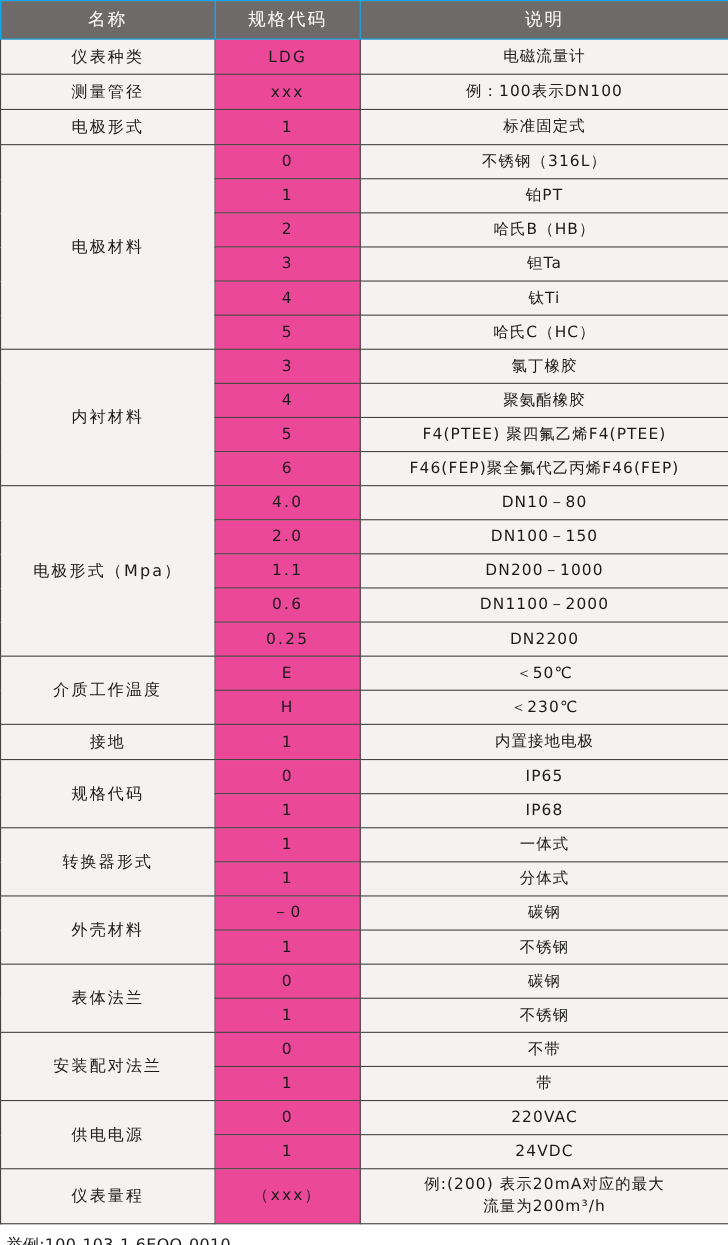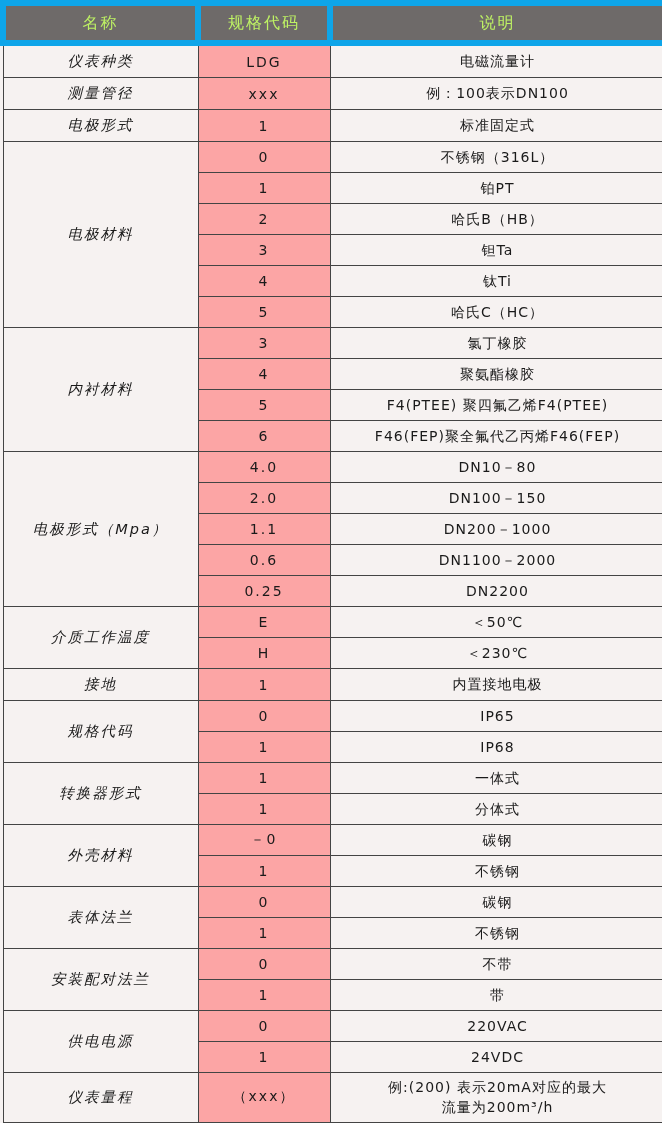--- a/index.html
+++ b/index.html
@@ -29,35 +29,34 @@
 
   table.spec th, table.spec td {
     border: 1px solid #444;
     text-align: center;
     vertical-align: middle;
     font-size: 14.5px;
     letter-spacing: 0.5px;
   }
   table.spec thead th {
     background: #6e6a69;
-    color: #bef264;
+    color: #ffffff;
     font-weight: normal;
     height: 32px;
     font-size: 16px;
     letter-spacing: 2px;
-    border: 6px solid #0ea5e9;
+    border: 1px solid #0ea5e9;
   }
   table.spec td.name {
     background: #f6f2f1;
     letter-spacing: 2px;
     padding: 6px 2px;
-    font-style: italic;
   }
   table.spec td.code {
-    background: #fca5a5;
+    background: #ec4899;
     letter-spacing: 2px;
     font-size: 14px;
     height: 28px;
   }
   table.spec td.desc {
     background: #f6f2f1;
     letter-spacing: 1px;
     font-size: 14px;
     padding: 4px 6px;
     line-height: 1.45;

